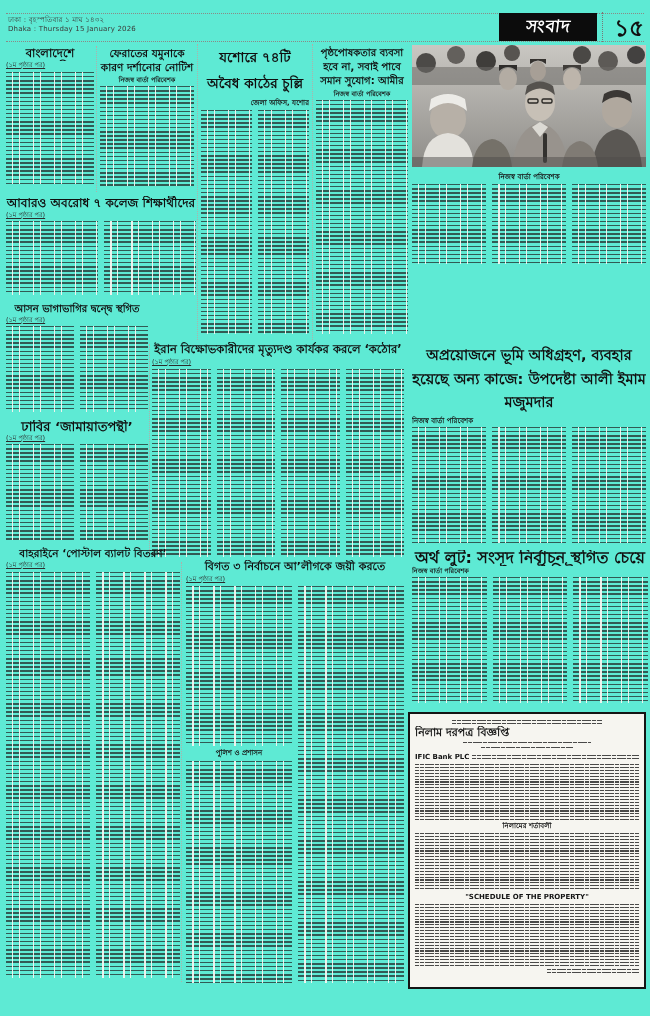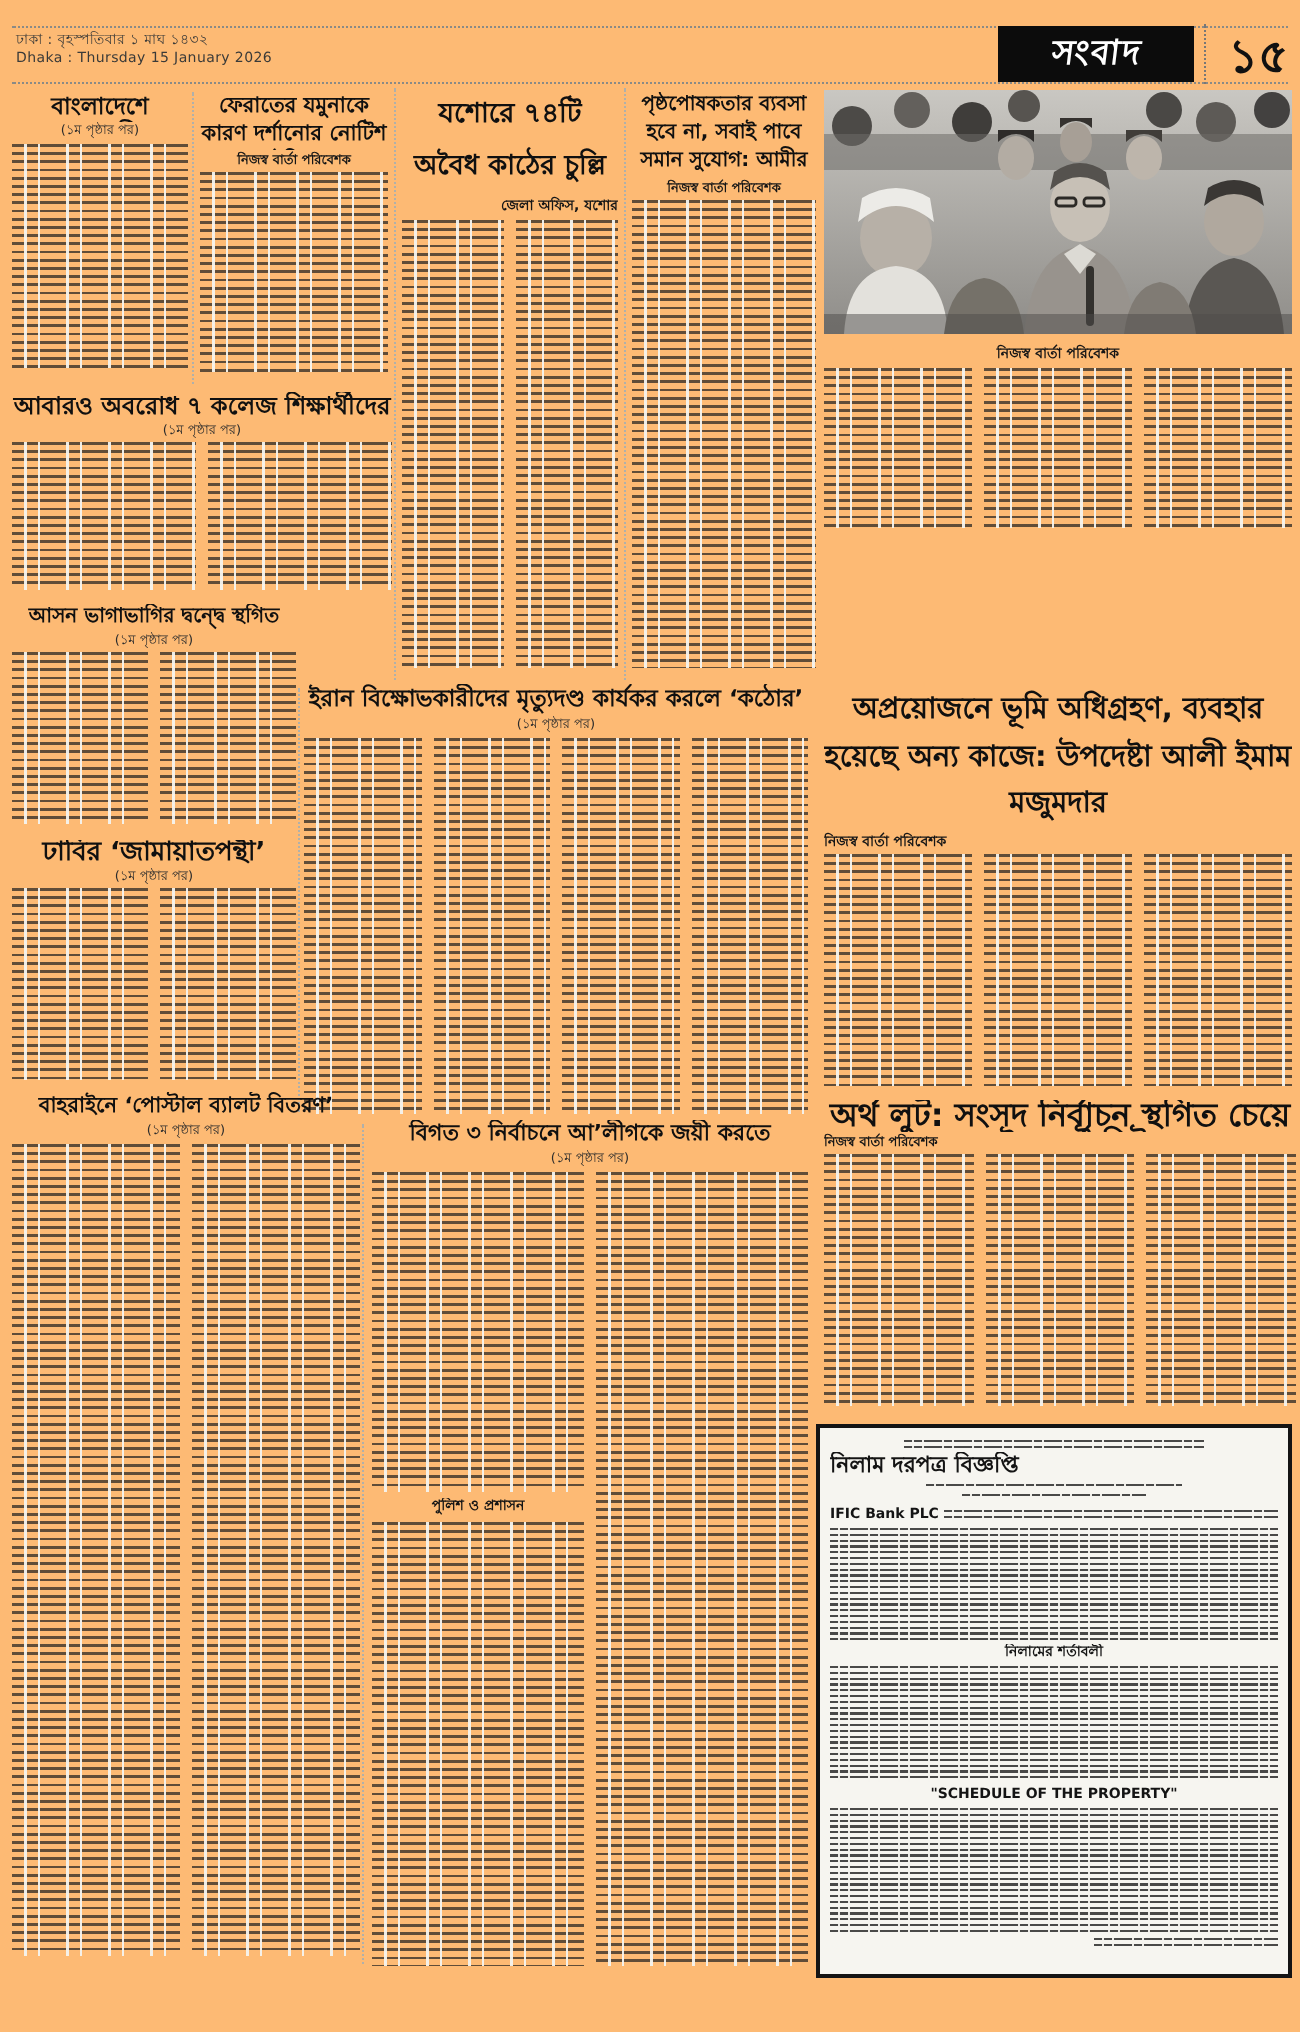--- a/index.html
+++ b/index.html
@@ -1,30 +1,30 @@
 <!DOCTYPE html>
 <html><head>
 <meta charset="utf-8">
 <style>
   html,body{margin:0;padding:0;}
   .page{
     position:relative;width:650px;height:1016px;overflow:hidden;
-    background:#fdba74;color:#141414;
+    background:#5eead4;color:#141414;
     font-family:"DejaVu Sans",sans-serif;
   }
   .abs{position:absolute;}
   .rule{border-top:1px dotted #8a8a86;height:0;}
   .vrule{border-left:1px dotted #b0b0aa;width:0;}
   .dateline{font-size:7px;line-height:9px;color:#3a3a38;letter-spacing:.2px;}
   .masthead{background:#0c0c0c;color:#fff;display:flex;align-items:center;justify-content:center;
     font-weight:bold;font-size:17px;letter-spacing:1px;box-shadow:0 0 0 1px #0c0c0c;}
   .masthead span{transform:skewX(-7deg);display:inline-block;}
   .pagenum{font-size:23px;font-weight:bold;color:#111;text-align:right;}
   .hl{font-weight:bold;text-align:center;color:#101010;overflow:hidden;}
-  .note{font-size:6.5px;line-height:8px;text-align:center;color:#2c2c2c;overflow:hidden;}
+  .note{font-size:6.5px;line-height:8px;color:#2c2c2c;overflow:hidden;text-decoration:underline;}
   .by{font-size:7px;font-weight:bold;color:#161616;overflow:hidden;white-space:nowrap;}
   .cols{display:flex;gap:6px;}
   .cols>div{flex:1;}
   .gk{background-image:
       repeating-linear-gradient(90deg, rgba(245,244,239,0) 0 6px, rgba(245,244,239,.95) 6px 7.5px,
         rgba(245,244,239,0) 7.5px 13px, rgba(245,244,239,.95) 13px 14.2px, rgba(245,244,239,0) 14.2px 21px),
       repeating-linear-gradient(180deg, rgba(30,30,30,.7) 0 1.4px, rgba(30,30,30,0) 1.4px 4.1px);}
   .gk-f{background-image:
       repeating-linear-gradient(90deg, rgba(245,244,239,0) 0 4px, rgba(245,244,239,.95) 4px 5px,
         rgba(245,244,239,0) 5px 9px, rgba(245,244,239,.95) 9px 9.8px, rgba(245,244,239,0) 9.8px 15px),

